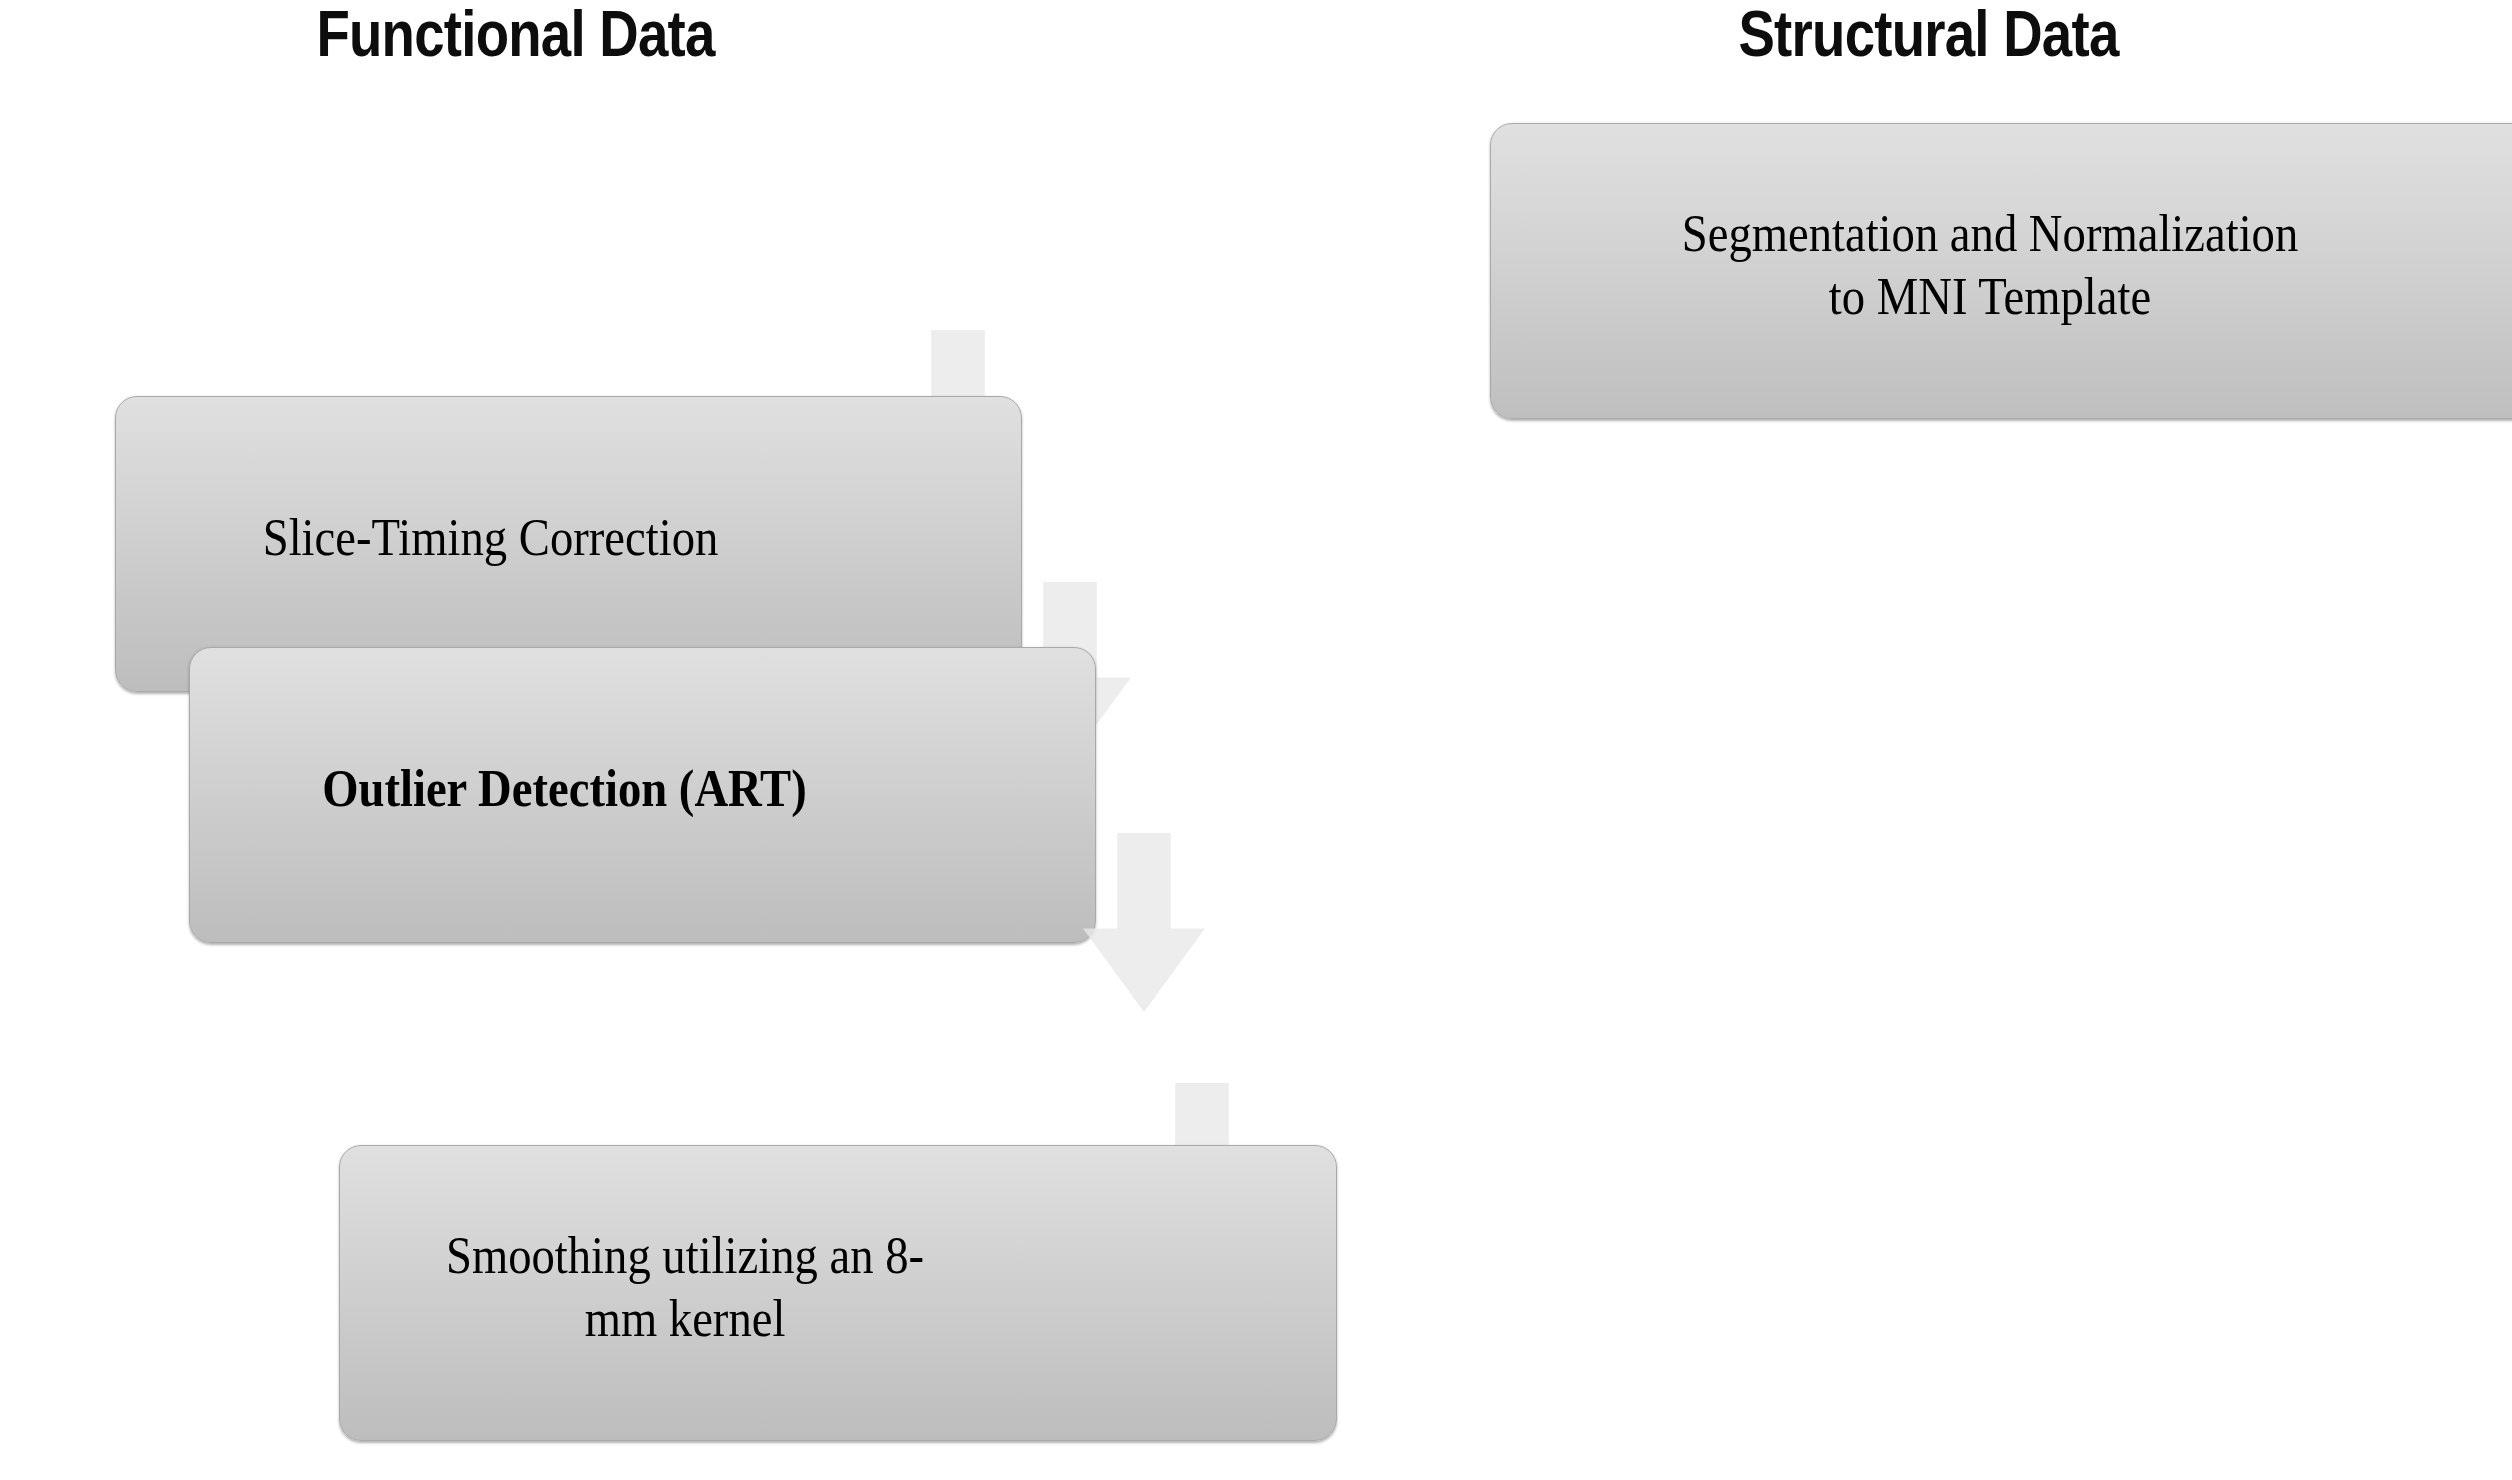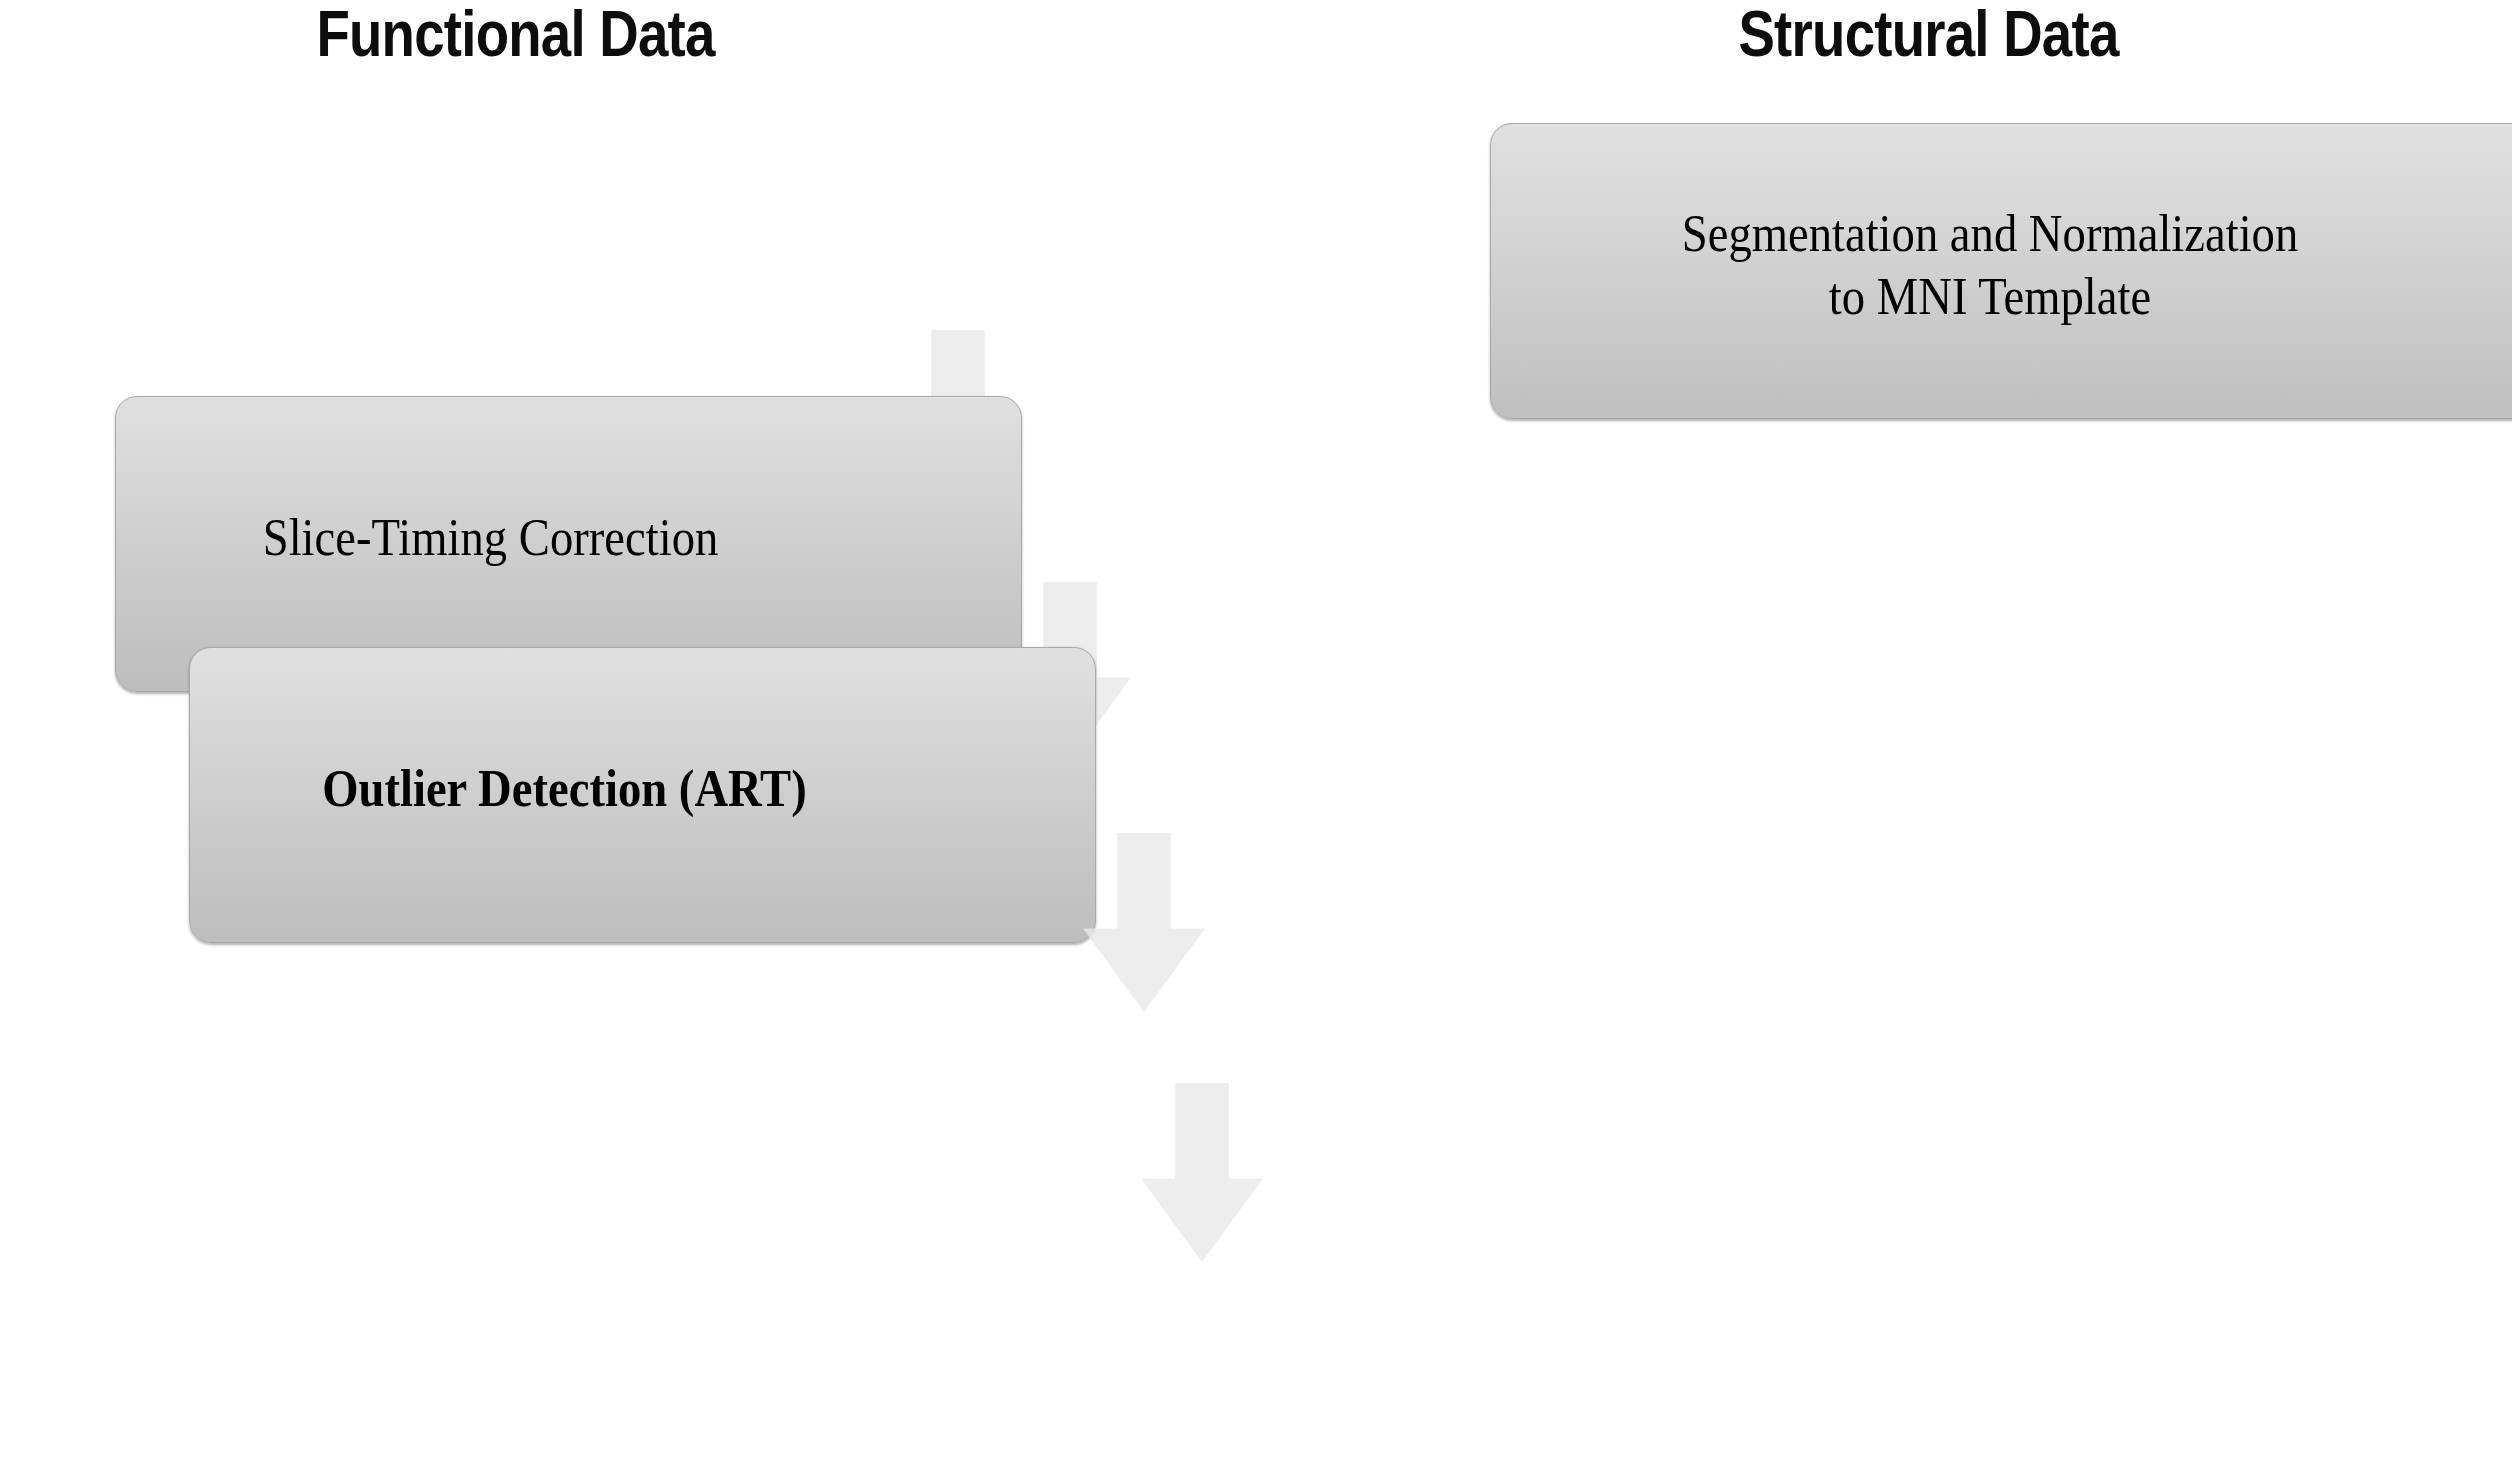--- a/index.html
+++ b/index.html
@@ -110,20 +110,24 @@
     </svg>
   </div>
 
 
   <div class="flow-arrow" style="left:1141px; top:1083px; width:122px; height:179px;">
     <svg width="122" height="179" viewBox="0 0 143 210">
       <polygon points="40,0 103,0 103,112 143,112 71.5,210 0,112 40,112" fill="#e9e9e9"></polygon>
     </svg>
   </div>
 
+  <div class="proc-box" style="left:339px; top:1145px; width:998px; height:296px;">
+    <div class="proc-label" style="top:78px; width:690px;">Smoothing utilizing an 8-
+mm kernel</div>
+  </div>
 
   <div class="struct-box" style="left:1490px; top:123px; width:1172px; height:296px;">
     <div class="proc-label" style="top:78px; width:998px;">Segmentation and Normalization
 to MNI Template</div>
   </div>
 
 </div>
 
 
 </body></html>

